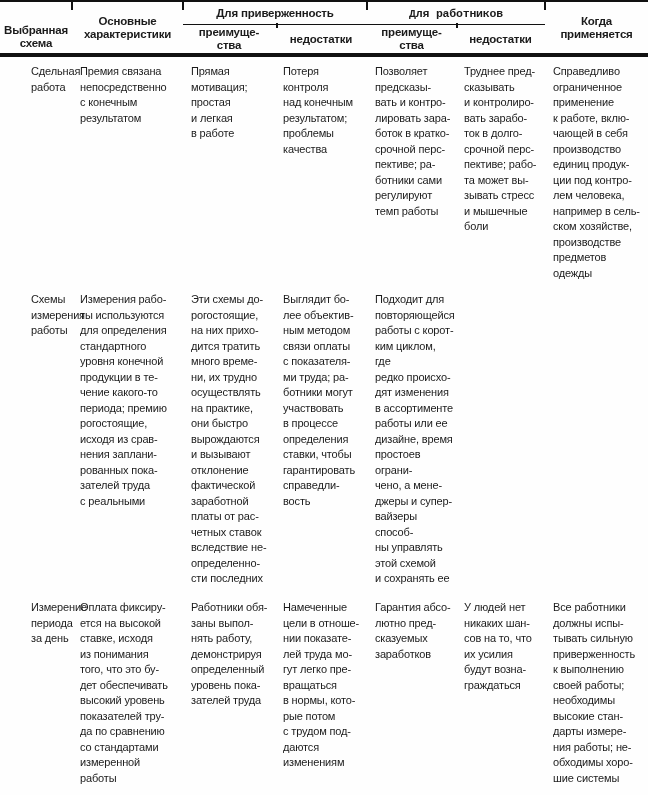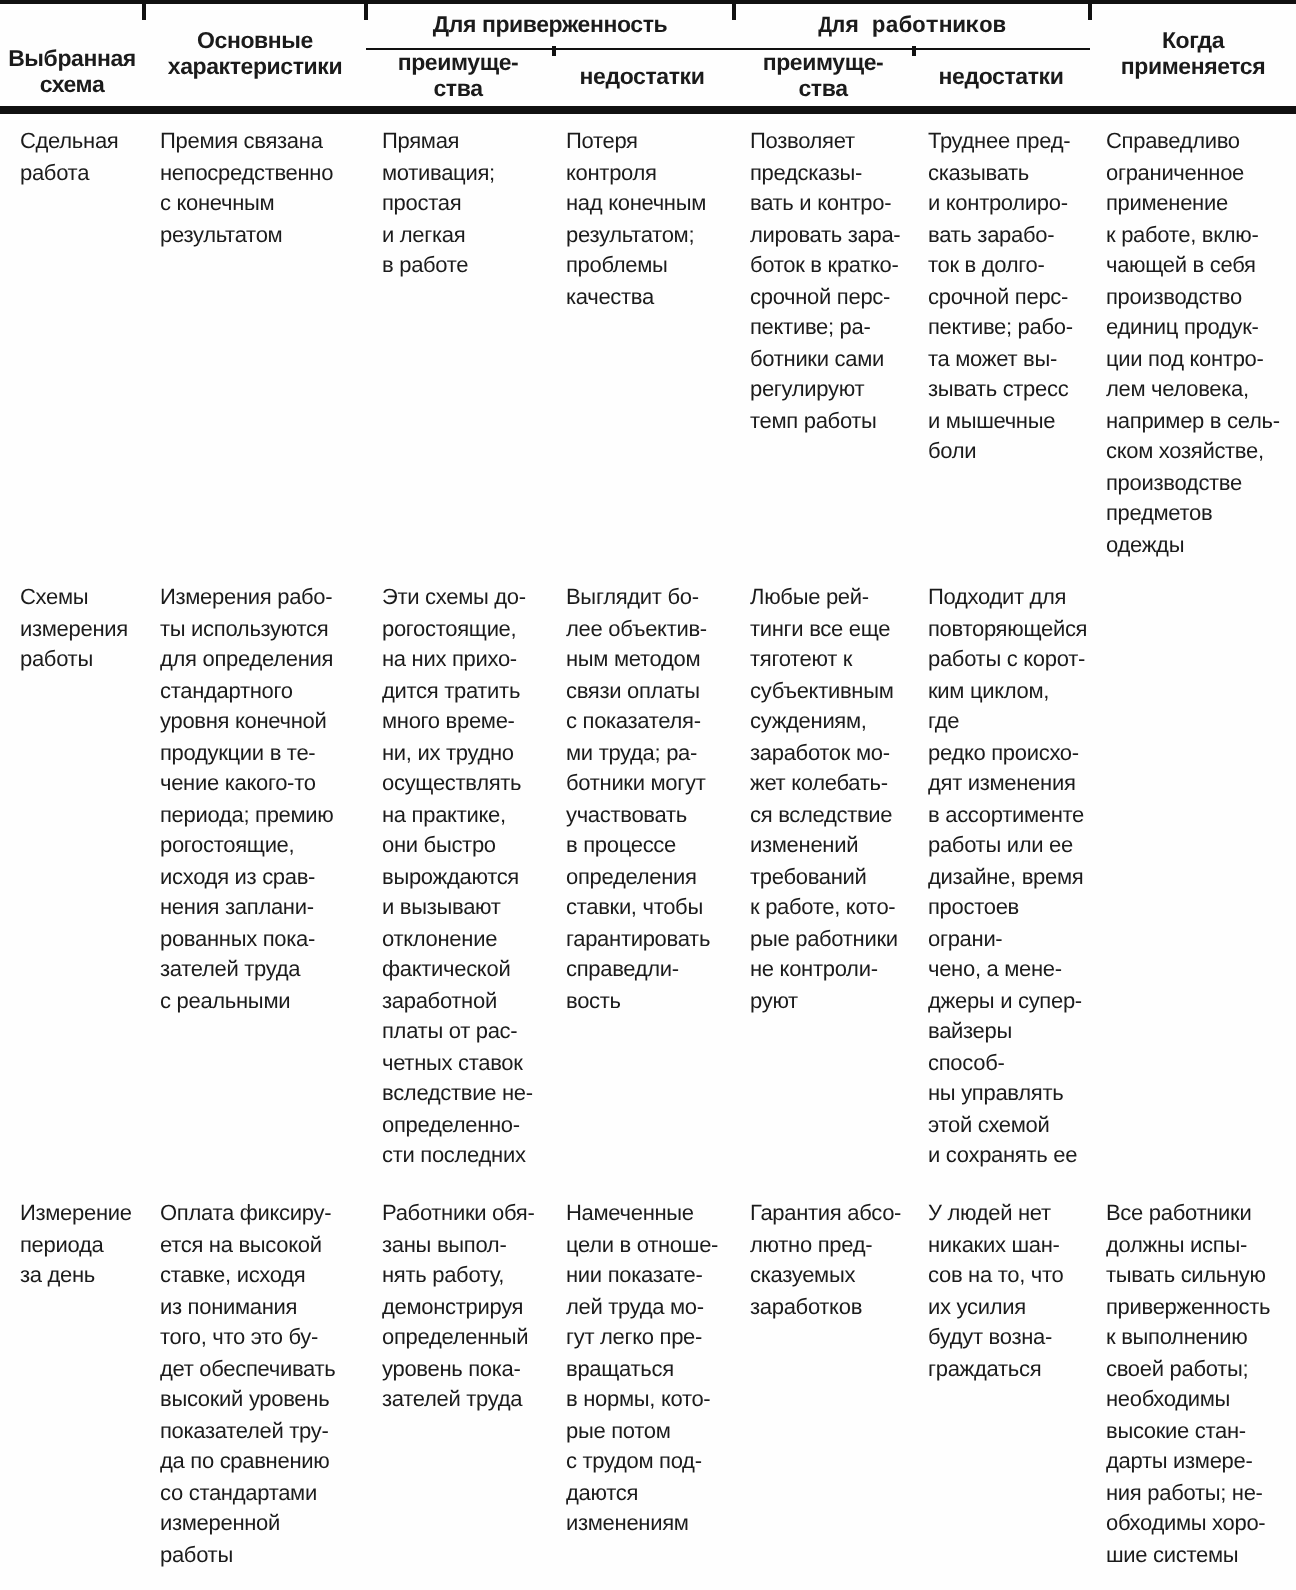--- a/index.html
+++ b/index.html
@@ -63,21 +63,21 @@
   .trow.r2{min-height:308px;}
   .trow.r3{min-height:202px;}
   .bcell{
     padding:7px 2px 0 8px;
     font-size:11px;
     line-height:15.5px;
     letter-spacing:-0.15px;
     white-space:pre-line;
     box-sizing:border-box;
   }
-  .bcell.first{padding-left:10px;}
+  .bcell.first{padding-left:10px;margin-left:21px;}
 </style>
 </head>
 <body>
 
 <div class="page">
 
   <div class="thead">
     <div class="hcell c1">Выбранная
 схема</div>
     <div class="hcell c2">Основные
@@ -199,34 +199,20 @@
 с показателя-
 ми труда; ра-
 ботники могут
 участвовать
 в процессе
 определения
 ставки, чтобы
 гарантировать
 справедли-
 вость</div>
-    <div class="bcell">Любые рей-
-тинги все еще
-тяготеют к
-субъективным
-суждениям,
-заработок мо-
-жет колебать-
-ся вследствие
-изменений
-требований
-к работе, кото-
-рые работники
-не контроли-
-руют</div>
     <div class="bcell">Подходит для
 повторяющейся
 работы с корот-
 ким циклом, где
 редко происхо-
 дят изменения
 в ассортименте
 работы или ее
 дизайне, время
 простоев ограни-

